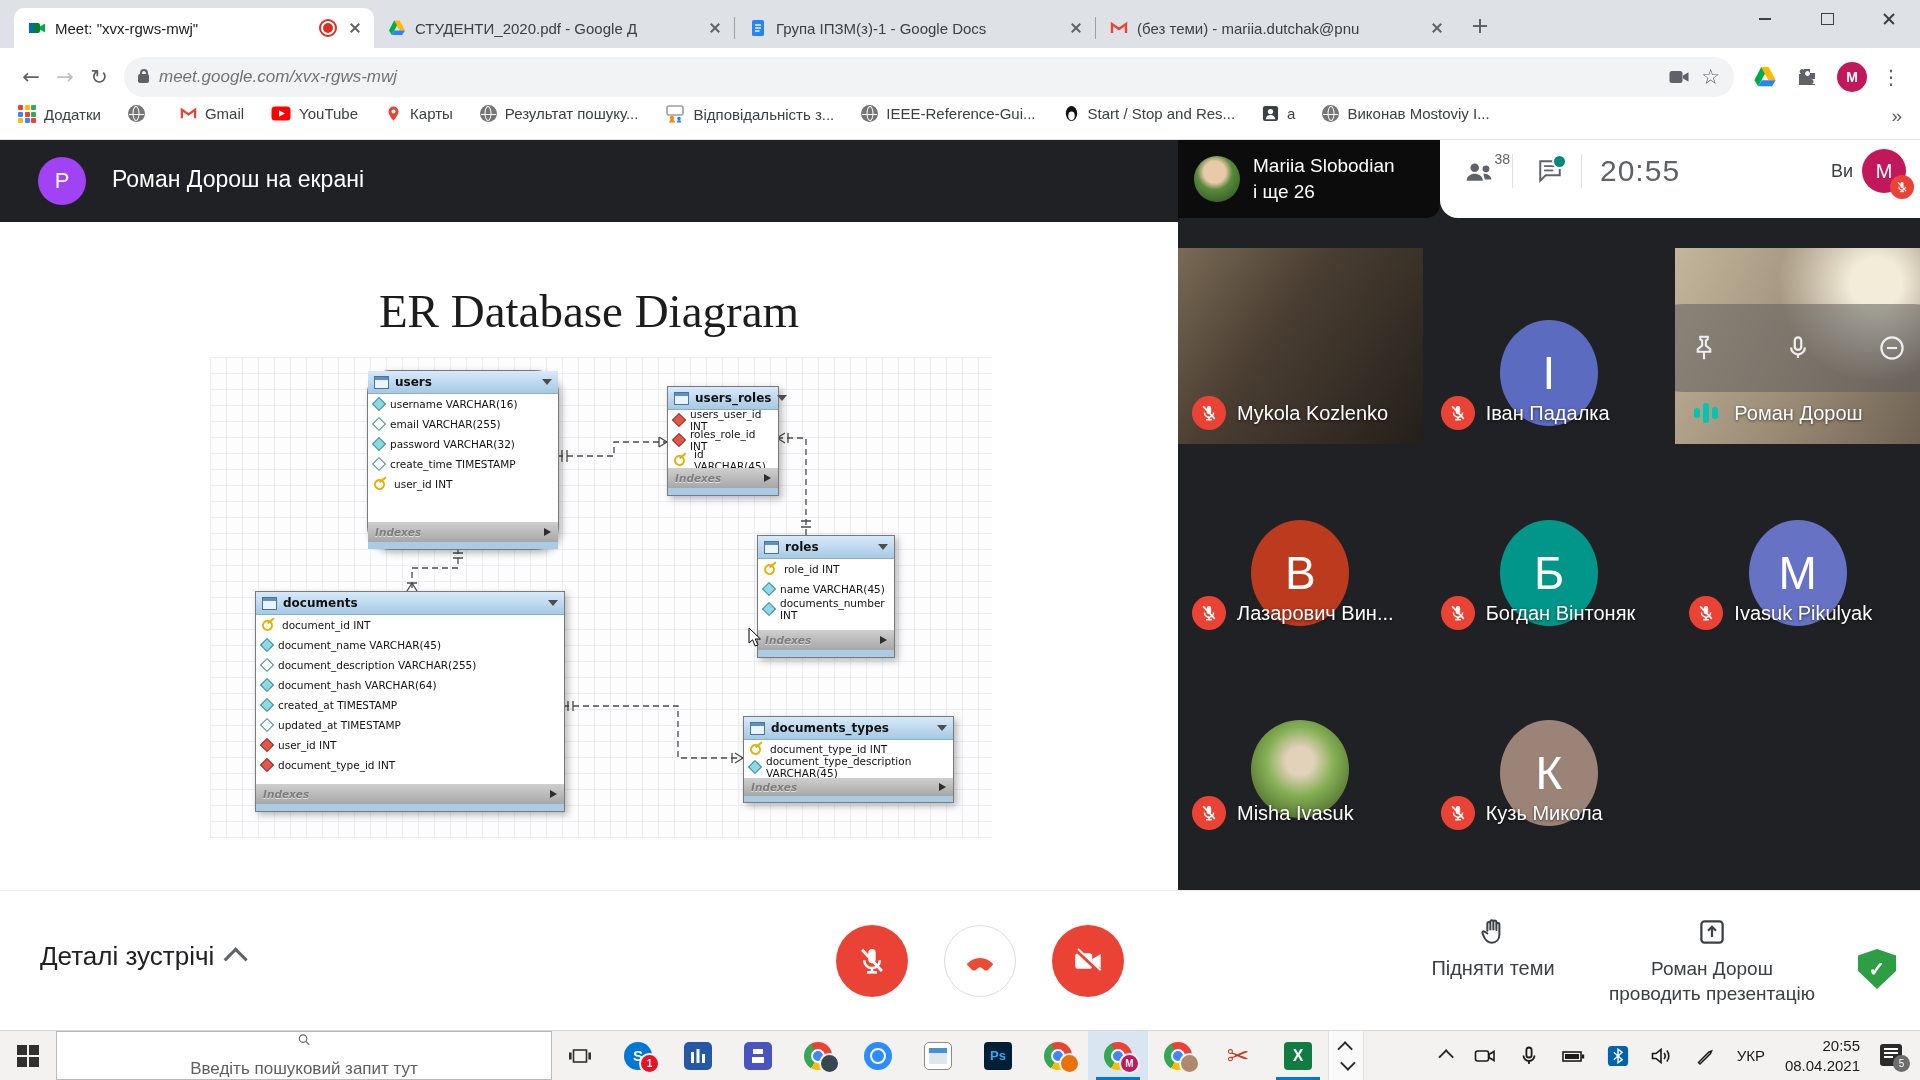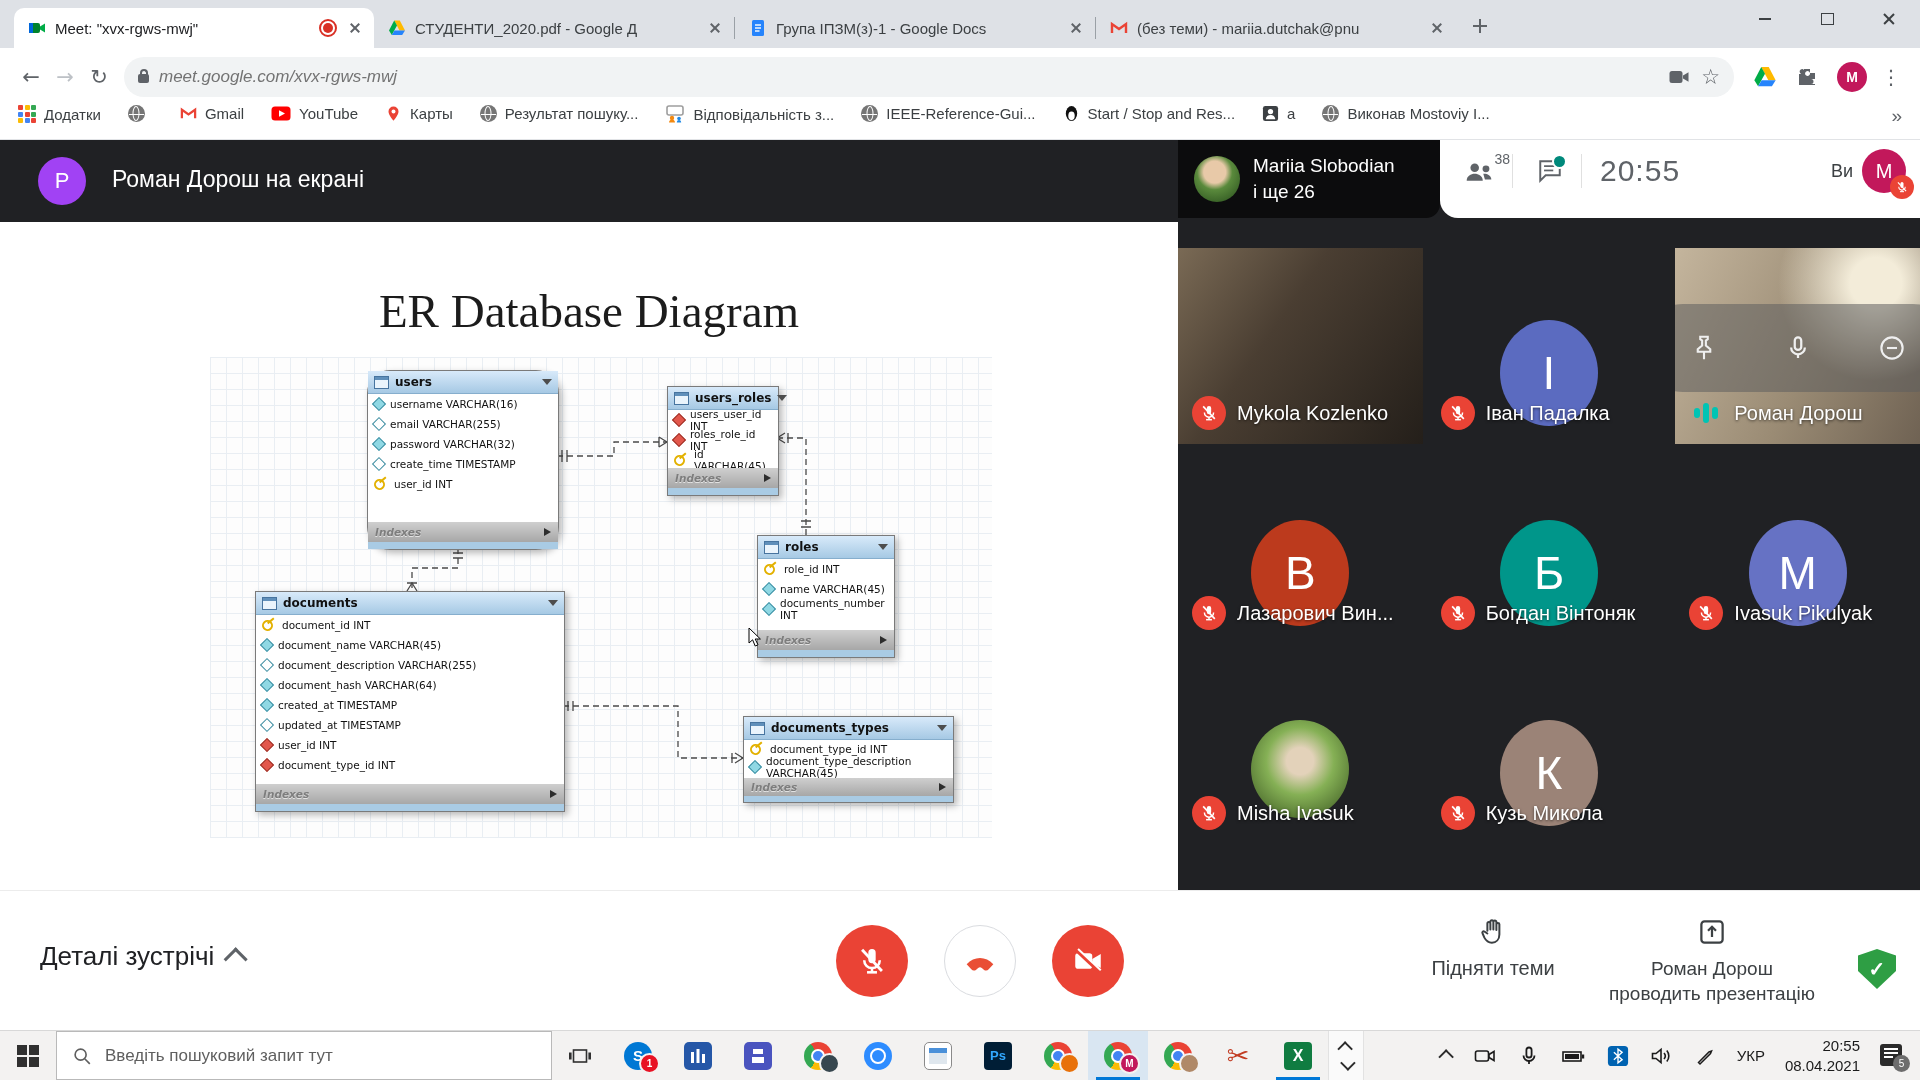--- a/index.html
+++ b/index.html
@@ -142,21 +142,21 @@
           clip-path:polygon(50% 0,100% 16%,100% 55%,50% 100%,0 55%,0 16%);
           display:flex;align-items:center;justify-content:center;color:#fff;font-size:20px;font-weight:bold;}
 
   
   .taskbar{left:0;top:1030px;width:1920px;height:50px;background:#f3f2f1;border-top:1px solid #d8d8d8;
            display:flex;align-items:stretch;box-sizing:border-box;}
   .tb-start{width:56px;display:flex;align-items:center;justify-content:center;}
   .winlogo{display:grid;grid-template-columns:10px 10px;grid-gap:2px;}
   .winlogo i{width:10px;height:10px;background:#303030;}
   .tb-search{width:496px;background:#fff;border:1px solid #b9b9b9;display:flex;align-items:center;gap:12px;
-             padding:0 14px;box-sizing:border-box;color:#5f5f5f;font-size:17px;}
+             padding:0 14px;box-sizing:border-box;color:#5f5f5f;font-size:17px;flex-direction:column;}
   .tb-task{width:56px;display:flex;align-items:center;justify-content:center;}
   .tb-apps{display:flex;}
   .tbapp{width:60px;display:flex;align-items:center;justify-content:center;position:relative;}
   .tbapp.active{background:#d9e6f2;}
   .tbapp .ul{position:absolute;left:8px;right:8px;bottom:0;height:3px;background:#0078d7;}
   .cb{width:28px;height:28px;border-radius:50%;position:relative;
       background:conic-gradient(from -30deg,#ea4335 0 33.3%,#fbbc05 0 66.6%,#34a853 0);}
   .cb::before{content:'';position:absolute;inset:7px;background:#4285f4;border:2.5px solid #fff;border-radius:50%;}
   .bdg{position:absolute;right:8px;bottom:6px;width:17px;height:17px;border-radius:50%;border:2px solid #f3f2f1;
        color:#fff;font-size:10px;font-weight:bold;display:flex;align-items:center;justify-content:center;z-index:2;box-sizing:content-box;}

